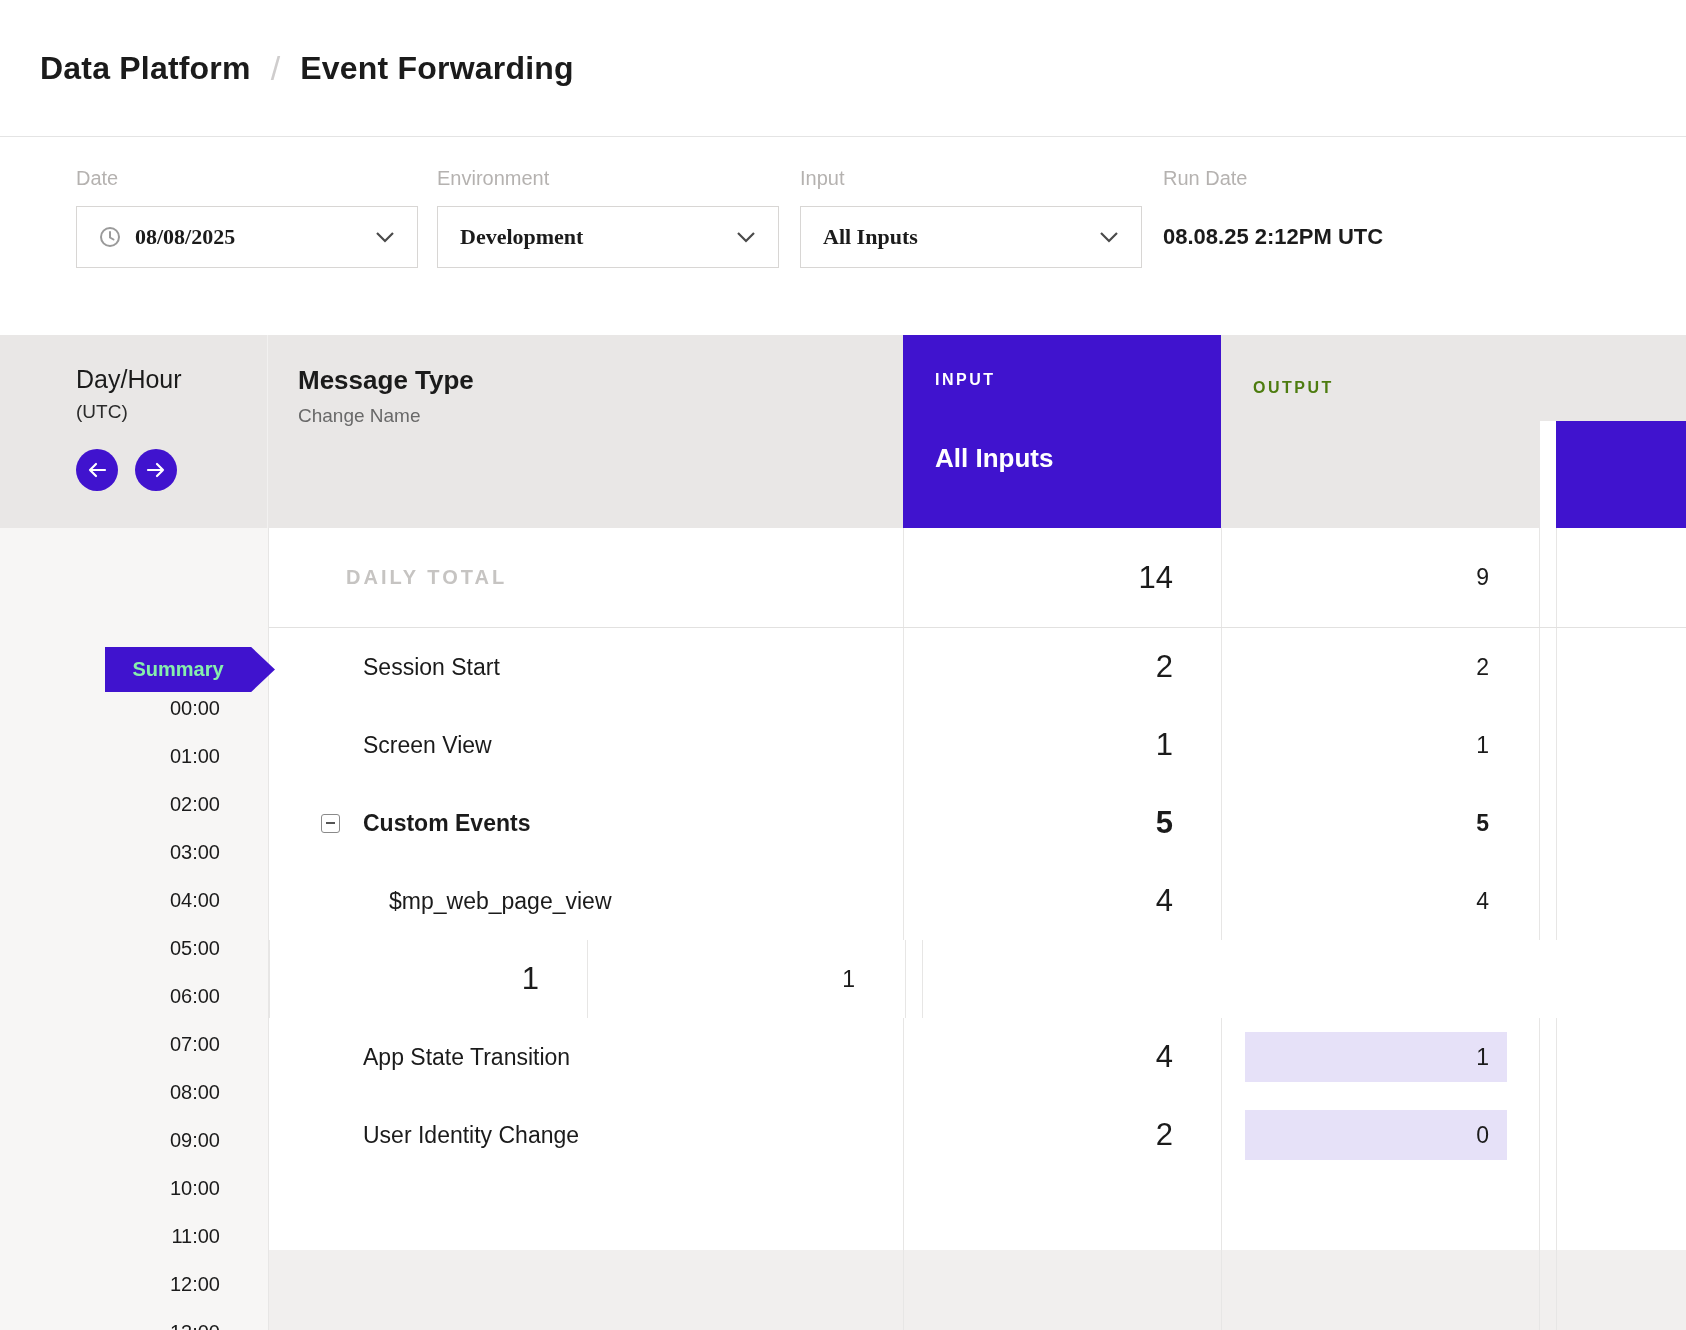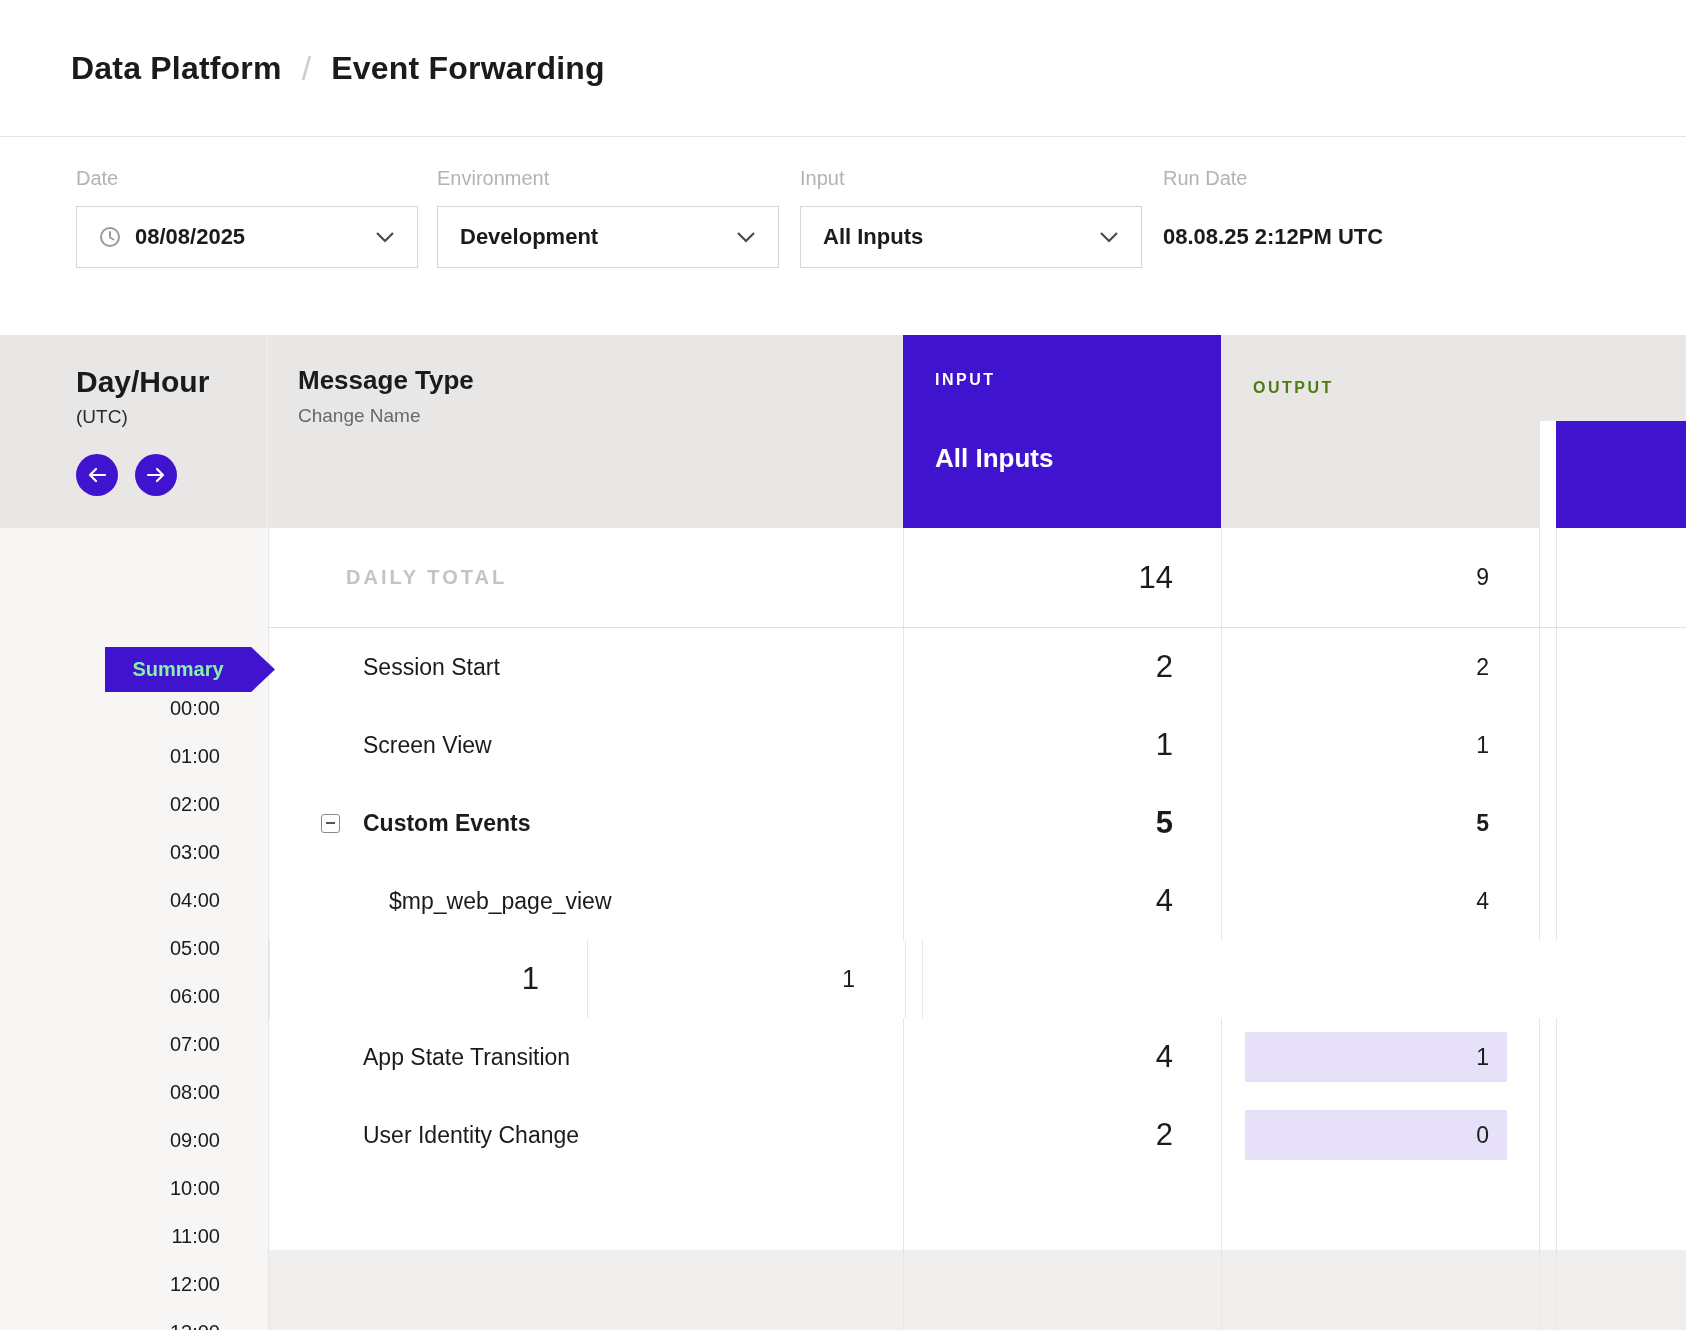--- a/index.html
+++ b/index.html
@@ -4,39 +4,39 @@
 <style>
   :root{
     --accent:#4013CE;
     --highlight:#E6E1F8;
   }
   *{margin:0;padding:0;box-sizing:border-box;}
   body{font-family:"Liberation Sans",sans-serif;background:#fff;color:#1b1b1b;}
   .page{position:relative;width:1686px;height:1330px;overflow:hidden;background:#fff;}
 
   
-  .topbar{height:137px;display:flex;align-items:center;padding:0 71px;border-bottom:1px solid #e4e4e4;background:#fff;}
+  .topbar{height:137px;display:flex;align-items:center;padding:0 40px;border-bottom:1px solid #e4e4e4;background:#fff;}
   .breadcrumb{display:flex;align-items:center;gap:20px;font-size:32px;font-weight:700;letter-spacing:.2px;}
   .breadcrumb .sep{color:#cfcdcd;font-weight:400;font-size:34px;}
   .crumb{cursor:pointer;}
 
   
   .filters{height:198px;position:relative;background:#fff;}
   .filter-group{position:absolute;top:30px;}
   .g-date{left:76px;} .g-env{left:437px;} .g-input{left:800px;} .g-run{left:1163px;}
   .filter-label{font-size:20px;color:#b5b2b0;margin-bottom:16px;}
   .dropdown{width:342px;height:62px;border:1px solid #d8d6d4;background:#fff;display:flex;align-items:center;padding:0 22px;gap:14px;cursor:pointer;}
-  .dropdown .value{font-size:22px;font-weight:700;flex:1;white-space:nowrap;}
+  .dropdown .value{font-size:22px;font-weight:700;flex:1;white-space:nowrap;font-family:Liberation Serif, serif;}
   .icon{display:inline-flex;align-items:center;justify-content:center;}
   .rundate-value{font-size:22px;font-weight:700;height:62px;display:flex;align-items:center;white-space:nowrap;}
 
   
   .thead{position:relative;height:193px;background:#e9e7e6;}
   .dayhour{position:absolute;left:0;top:0;width:268px;height:100%;padding:30px 0 0 76px;border-right:1px solid #f2f1f0;}
-  .dayhour h2{font-size:30px;font-weight:700;}
+  .dayhour h2{font-size:25px;font-weight:400;}
   .dayhour .utc{font-size:19px;color:#2b2b2b;margin-top:7px;}
   .nav-arrows{display:flex;gap:17px;margin-top:26px;}
   .nav-btn{width:42px;height:42px;border-radius:50%;background:var(--accent);border:none;display:flex;align-items:center;justify-content:center;cursor:pointer;padding:0;}
   .msgtype{position:absolute;left:298px;top:30px;}
   .msgtype h2{font-size:26px;font-weight:700;}
   .msgtype .sub{font-size:19px;color:#696969;margin-top:9px;}
   .eyebrow{font-size:16px;font-weight:700;letter-spacing:2.5px;}
   .input-box{position:absolute;left:903px;top:0;width:318px;height:193px;background:var(--accent);color:#fff;padding:36px 32px 0 32px;cursor:pointer;}
   .input-box .name{font-size:26px;font-weight:700;margin-top:54px;}
   .output-label{position:absolute;left:1253px;top:44px;color:#4d7c0f;}

